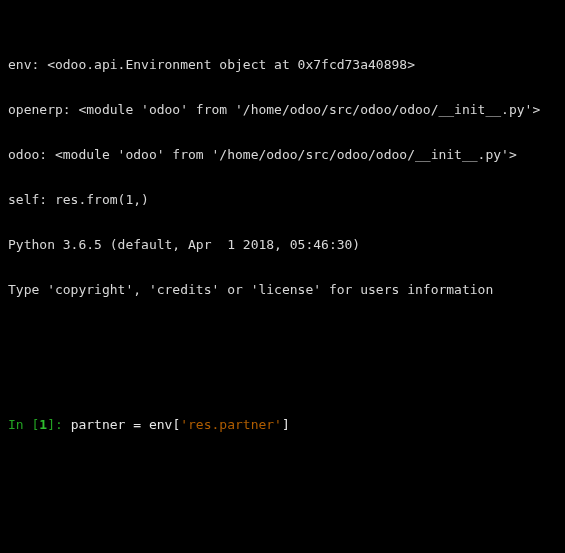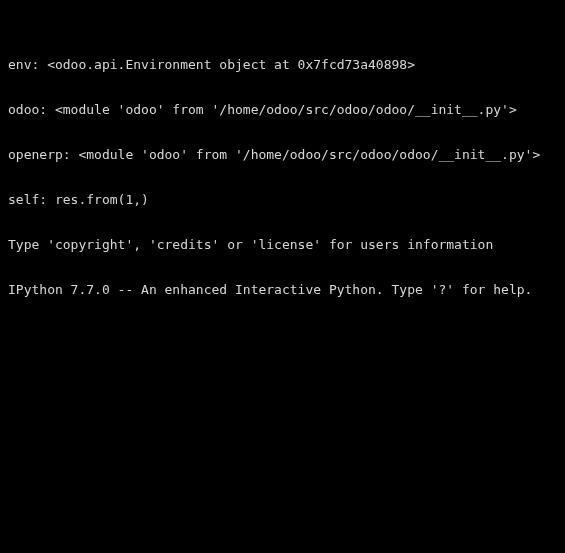--- a/index.html
+++ b/index.html
@@ -49,29 +49,30 @@
   .c-orange  { color: #b05d00; }
 </style>
 </head>
 <body>
 
 <div id="terminal">
   <div class="screen">
 
     
     <div class="line c-default">env: &lt;odoo.api.Environment object at 0x7fcd73a40898&gt;</div>
+    <div class="line c-default">openerp: &lt;module 'odoo' from '/home/odoo/src/odoo/odoo/__init__.py'&gt;</div>
     <div class="line c-default">odoo: &lt;module 'odoo' from '/home/odoo/src/odoo/odoo/__init__.py'&gt;</div>
-    <div class="line c-default">openerp: &lt;module 'odoo' from '/home/odoo/src/odoo/odoo/__init__.py'&gt;</div>
     <div class="line c-default">self: res.from(1,)</div>
+    <div class="line c-default">Python 3.6.5 (default, Apr  1 2018, 05:46:30)</div>
     <div class="line c-default">Type 'copyright', 'credits' or 'license' for users information</div>
-    <div class="line c-default">IPython 7.7.0 -- An enhanced Interactive Python. Type '?' for help.</div>
 
     <div class="blank"></div>
 
     
+    <div class="line"><span class="c-green">In [</span><span class="c-green-b">1</span><span class="c-green">]: </span><span class="c-white">partner = env</span><span class="c-white">[</span><span class="c-orange">'res.partner'</span><span class="c-white">]</span></div>
 
     <div class="blank"></div>
 
     
     
     
     
 
     
 

